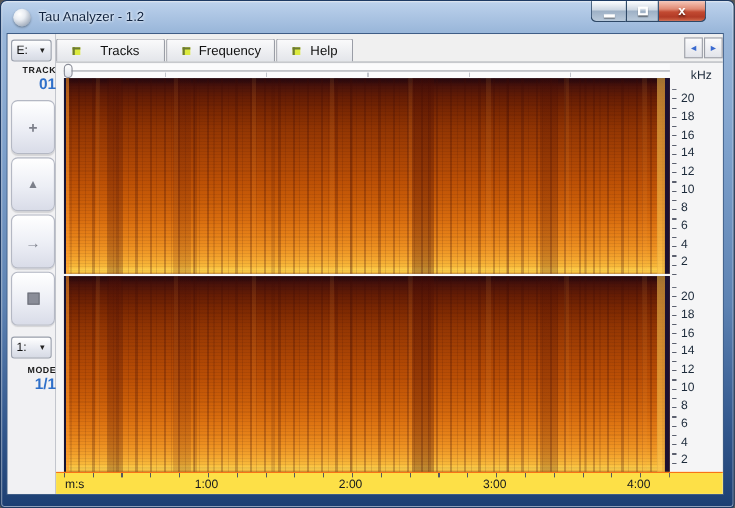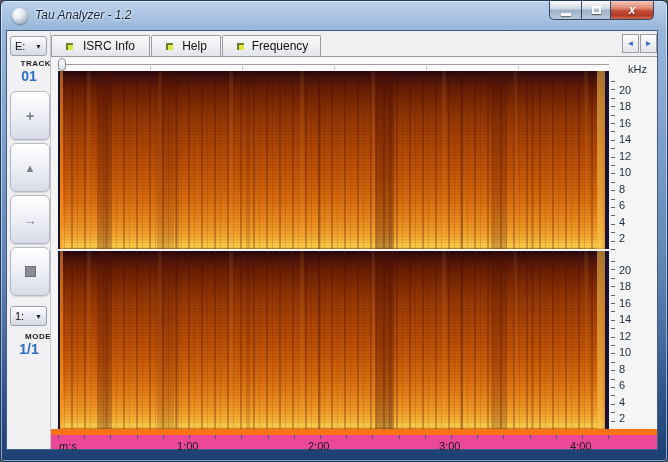--- a/index.html
+++ b/index.html
@@ -1,21 +1,21 @@
 <!DOCTYPE html>
 <html><head>
 <meta charset="utf-8">
 <style>
   html,body{margin:0;padding:0;background:#555;font-family:"Liberation Sans","DejaVu Sans",sans-serif;}
   .window{position:relative;width:668px;height:462px;margin:0 auto;
     background:linear-gradient(180deg,#bdd2ec 0%,#9ab7da 6%,#7da0cb 30%,#5d82b2 60%,#31568c 85%,#1d3f72 100%);
     border:1px solid #1e3a63;border-radius:6px 6px 4px 4px;box-sizing:border-box;
     box-shadow:inset 0 0 0 1px rgba(255,255,255,.5);}
   
-  .titlebar{position:absolute;left:0;top:0;right:4px;height:30px;font-style:italic;}
+  .titlebar{position:absolute;left:0;top:0;right:16px;height:30px;}
   .app-icon{position:absolute;left:11px;top:7px;width:16px;height:16px;border-radius:50%;
     background:radial-gradient(circle at 35% 30%,#ffffff 0%,#e8ecf2 35%,#aeb8c6 70%,#7d8b9e 100%);
     box-shadow:0 1px 2px rgba(0,0,0,.35);}
   .title-text{position:absolute;left:34px;top:0;line-height:29px;font-size:12px;color:#10233f;
     text-shadow:0 0 3px rgba(255,255,255,.9),0 0 3px rgba(255,255,255,.9);}
   .caption{position:absolute;top:0;right:9px;display:flex;}
   .cap-btn{height:19px;border:1px solid #2e4866;border-top:none;box-sizing:border-box;
     display:flex;align-items:center;justify-content:center;cursor:pointer;
     background:linear-gradient(180deg,#fdfeff 0%,#ccd6e2 45%,#9db0c5 50%,#b9c9da 100%);}
   .cap-btn.min{width:32px;border-radius:0 0 0 5px;border-right:none;}
@@ -29,21 +29,21 @@
   .client{position:absolute;left:6px;top:30px;right:10px;bottom:12px;background:#f0f0f0;
     box-shadow:0 0 0 1px #3f5d86;}
   
   .sidebar{position:absolute;left:0;top:0;bottom:0;width:44px;background:#f1f1f3;border-right:1px solid #c3c6cd;box-sizing:border-box;}
   .combo{position:absolute;left:3px;width:37px;height:20px;border:1px solid #9aa0ac;border-radius:3px;
     background:linear-gradient(180deg,#ffffff,#e4e7ef 60%,#d6dae4);font-size:11px;color:#111;
     display:flex;align-items:center;justify-content:space-between;padding:0 4px;box-sizing:border-box;cursor:pointer;}
   .combo .arr{font-size:7px;color:#222;}
   .side-label{position:absolute;left:0;width:44px;text-align:right;font-size:8px;font-weight:bold;
     letter-spacing:.5px;color:#1a1a1a;}
-  .side-value{position:absolute;left:0;width:44px;text-align:center;font-size:14px;font-weight:bold;color:#2e6fc9;}
+  .side-value{position:absolute;left:0;width:44px;text-align:right;font-size:14px;font-weight:bold;color:#2e6fc9;}
   .side-btn{position:absolute;left:3px;width:38px;height:47px;border:1px solid #b4b8c4;border-radius:6px;
     background:linear-gradient(180deg,#ffffff 0%,#eceef5 55%,#d9dce8 100%);cursor:pointer;
     display:flex;align-items:center;justify-content:center;color:#7c7f8a;box-shadow:0 1px 1px rgba(0,0,0,.12);}
   .side-btn .g{font-size:14px;font-weight:bold;}
   .side-btn .stop-sq{width:9px;height:9px;background:#8a8d98;border:1px solid #6d707a;}
   
   .tabbar{position:absolute;left:44px;right:0;top:0;height:26px;display:flex;align-items:flex-end;
     border-bottom:1px solid #9a9da6;box-sizing:border-box;background:#f0f0f0;}
   .tab{position:relative;height:21px;box-sizing:border-box;border:1px solid #9a9da6;border-bottom:none;
     border-radius:2px 2px 0 0;background:linear-gradient(180deg,#fafafb,#e3e5ea);margin-right:1px;
@@ -80,21 +80,21 @@
   .freq-axis{position:absolute;left:558px;width:50px;top:20px;bottom:22px;}
   .khz-label{position:absolute;right:12px;top:-14px;font-size:11px;color:#1c2a3a;}
   .tickcol{position:absolute;left:2px;width:4px;background:repeating-linear-gradient(180deg,#5a5f6e 0 1px,transparent 1px 8.4px);}
   .tickcol.t1{top:4px;height:172px;}
   .tickcol.t2{top:184px;height:172px;}
   .lblcol{position:absolute;left:10px;width:24px;display:flex;flex-direction:column;justify-content:space-between;}
   .lblcol.t1{top:8px;height:158px;}
   .lblcol.t2{top:188px;height:158px;}
   .lblcol span{font-size:11px;color:#1c2a3a;text-align:left;line-height:10px;}
   
-  .time-axis{position:absolute;left:0;right:0;top:372px;height:20px;background:#ec4899;border-top:6px solid #f97316;box-sizing:border-box;}
+  .time-axis{position:absolute;left:0;right:0;top:372px;height:20px;background:#fde047;border-top:1px solid #f97316;box-sizing:border-box;}
   .time-ticks{position:absolute;left:7px;width:551px;top:0;height:4px;
     background:repeating-linear-gradient(90deg,#55585f 0 1px,transparent 1px 26.2px);}
   .time-lbl{position:absolute;top:5px;font-size:11px;color:#16181d;}
 </style>
 </head>
 <body>
 
 <div class="window">
 
   <div class="titlebar">
@@ -140,29 +140,29 @@
         <span>1:</span>
         <span class="arr">▼</span>
       </div>
       <div class="side-label" style="top:301px">MODE</div>
       <div class="side-value" style="top:310px">1/1</div>
     </div>
 
     <div class="tabbar">
       <div class="tab" style="width:99px">
         <span class="led"></span>
-        <span class="lbl">ISRC Info</span>
+        <span class="lbl">Tracks</span>
+      </div>
+      <div class="tab" style="width:99px">
+        <span class="led"></span>
+        <span class="lbl">Frequency</span>
       </div>
       <div class="tab" style="width:70px">
         <span class="led"></span>
         <span class="lbl">Help</span>
-      </div>
-      <div class="tab" style="width:99px">
-        <span class="led"></span>
-        <span class="lbl">Frequency</span>
       </div>
       <div class="tab-arrows">
         <div class="tab-arrow">
             <span>◄</span>
           </div>
         <div class="tab-arrow">
             <span>►</span>
           </div>
       </div>
     </div>

